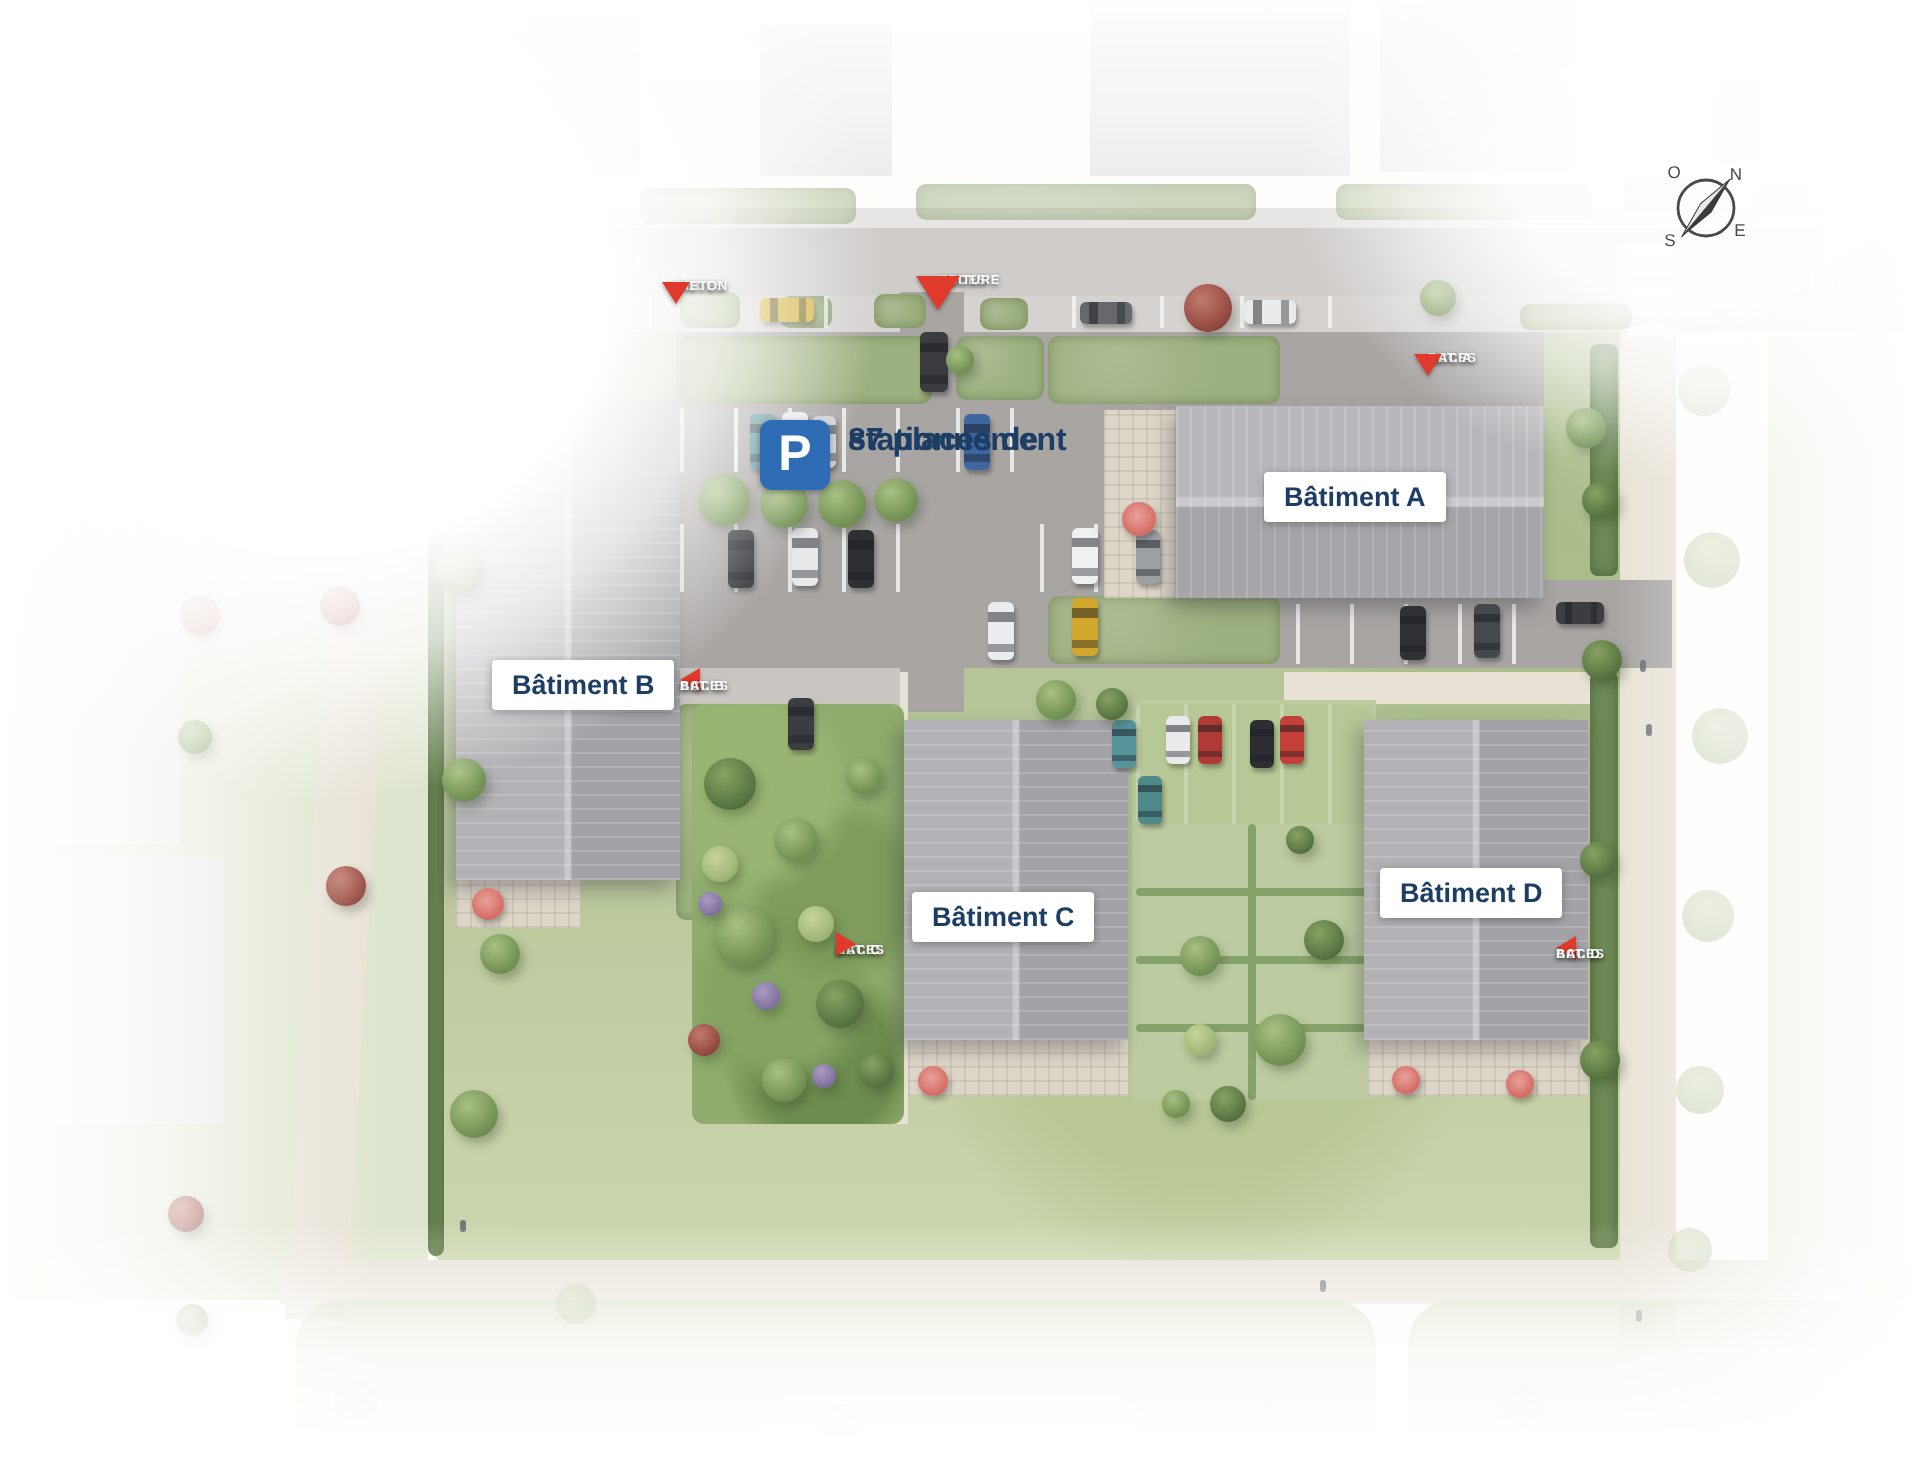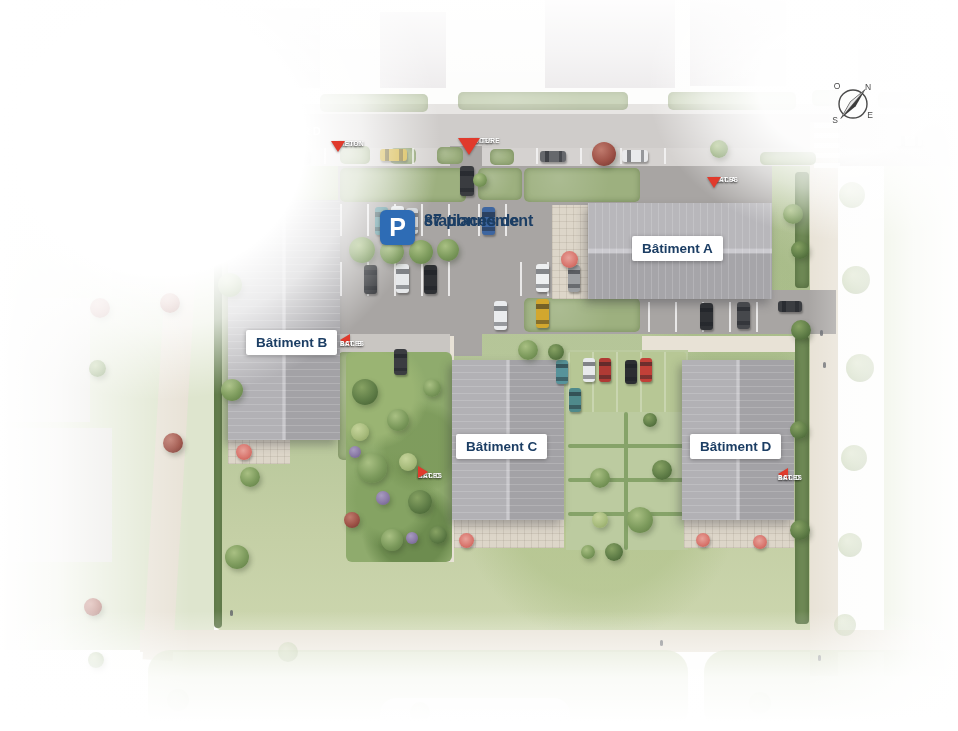--- a/index.html
+++ b/index.html
@@ -292,21 +292,21 @@
   <div class="pbadge anno" style="left:380px;top:210px">
     <span style="position:static">P</span>
   </div>
   <div class="ptext anno" style="left:424px;top:212px">
     <span>87 places de</span>
     <span>stationnement</span>
   </div>
 
   <div class="blabel anno" style="left:632px;top:236px">Bâtiment A</div>
   <div class="blabel anno" style="left:246px;top:330px">Bâtiment B</div>
-  <div class="blabel anno" style="left:456px;top:434px">Bâtiment C</div>
+  <div class="blabel anno" style="left:456px;top:446px">Bâtiment C</div>
   <div class="blabel anno" style="left:690px;top:434px">Bâtiment D</div>
 
   <div class="access col" style="left:318px;top:140px;width:40px">
     <div class="atext" style="position:static">
       <span>ACCES</span>
         <span>PIETON</span>
     </div>
     <span class="tri down"></span>
   </div>
 

